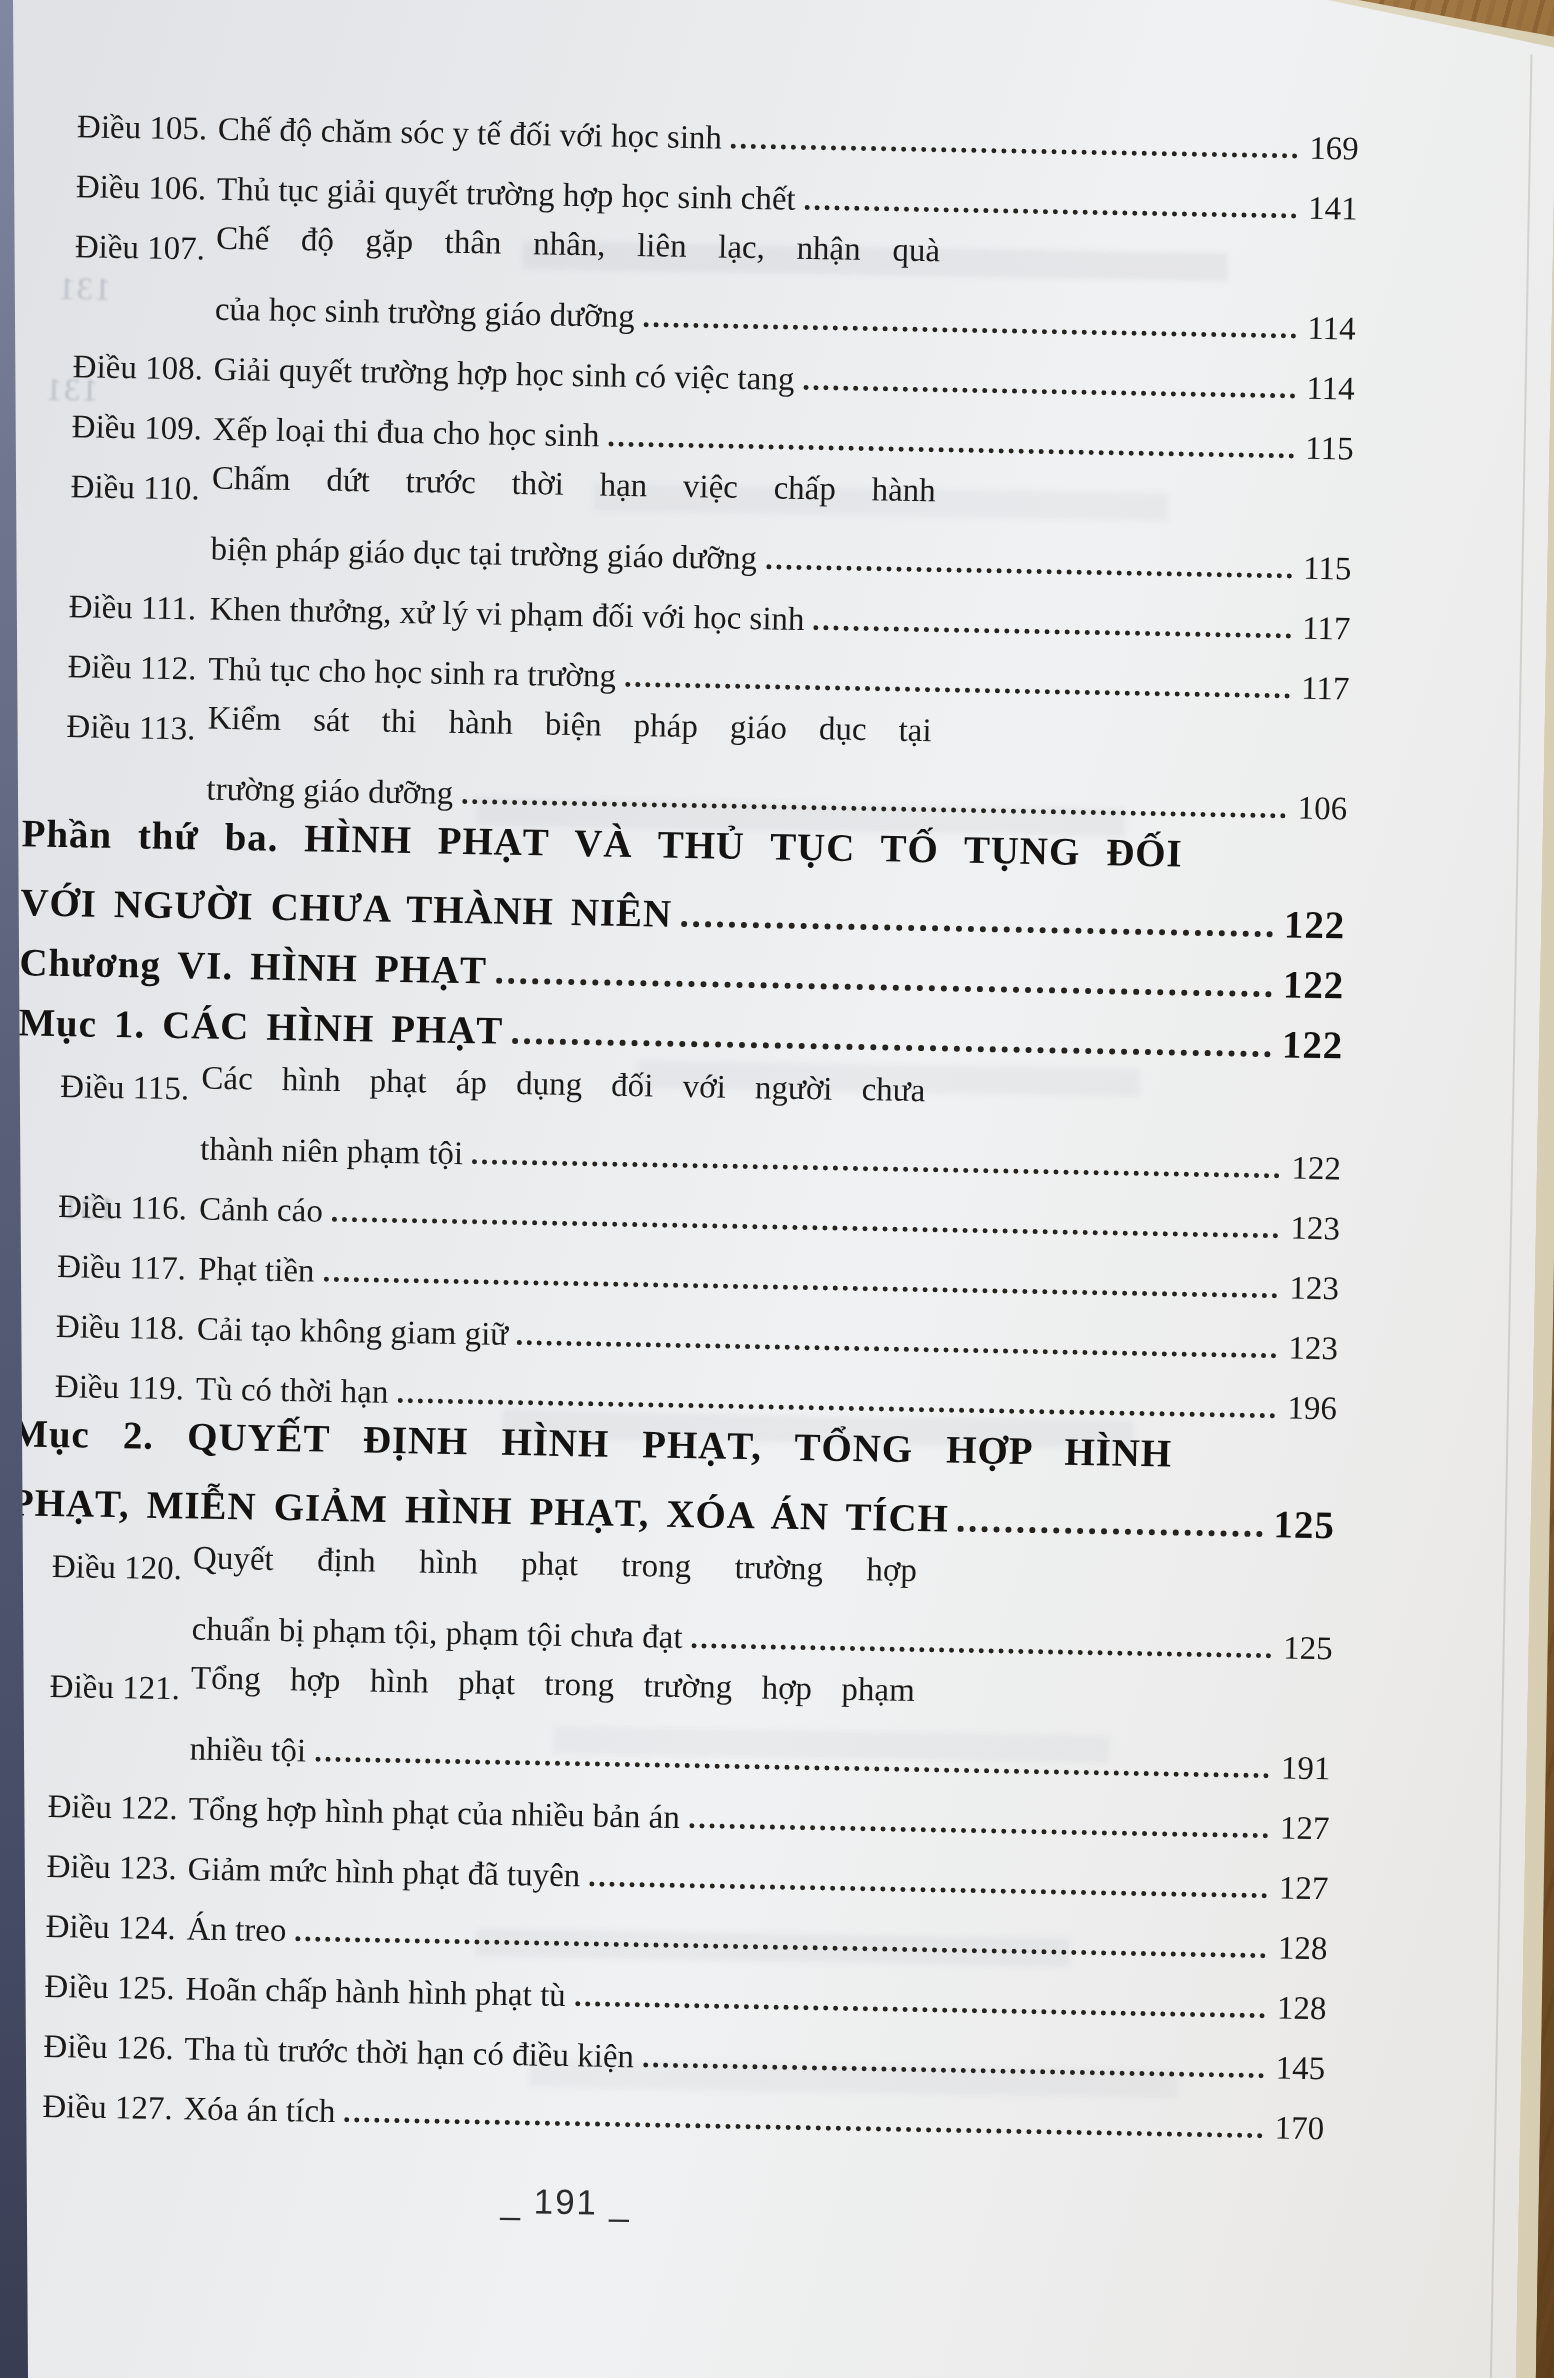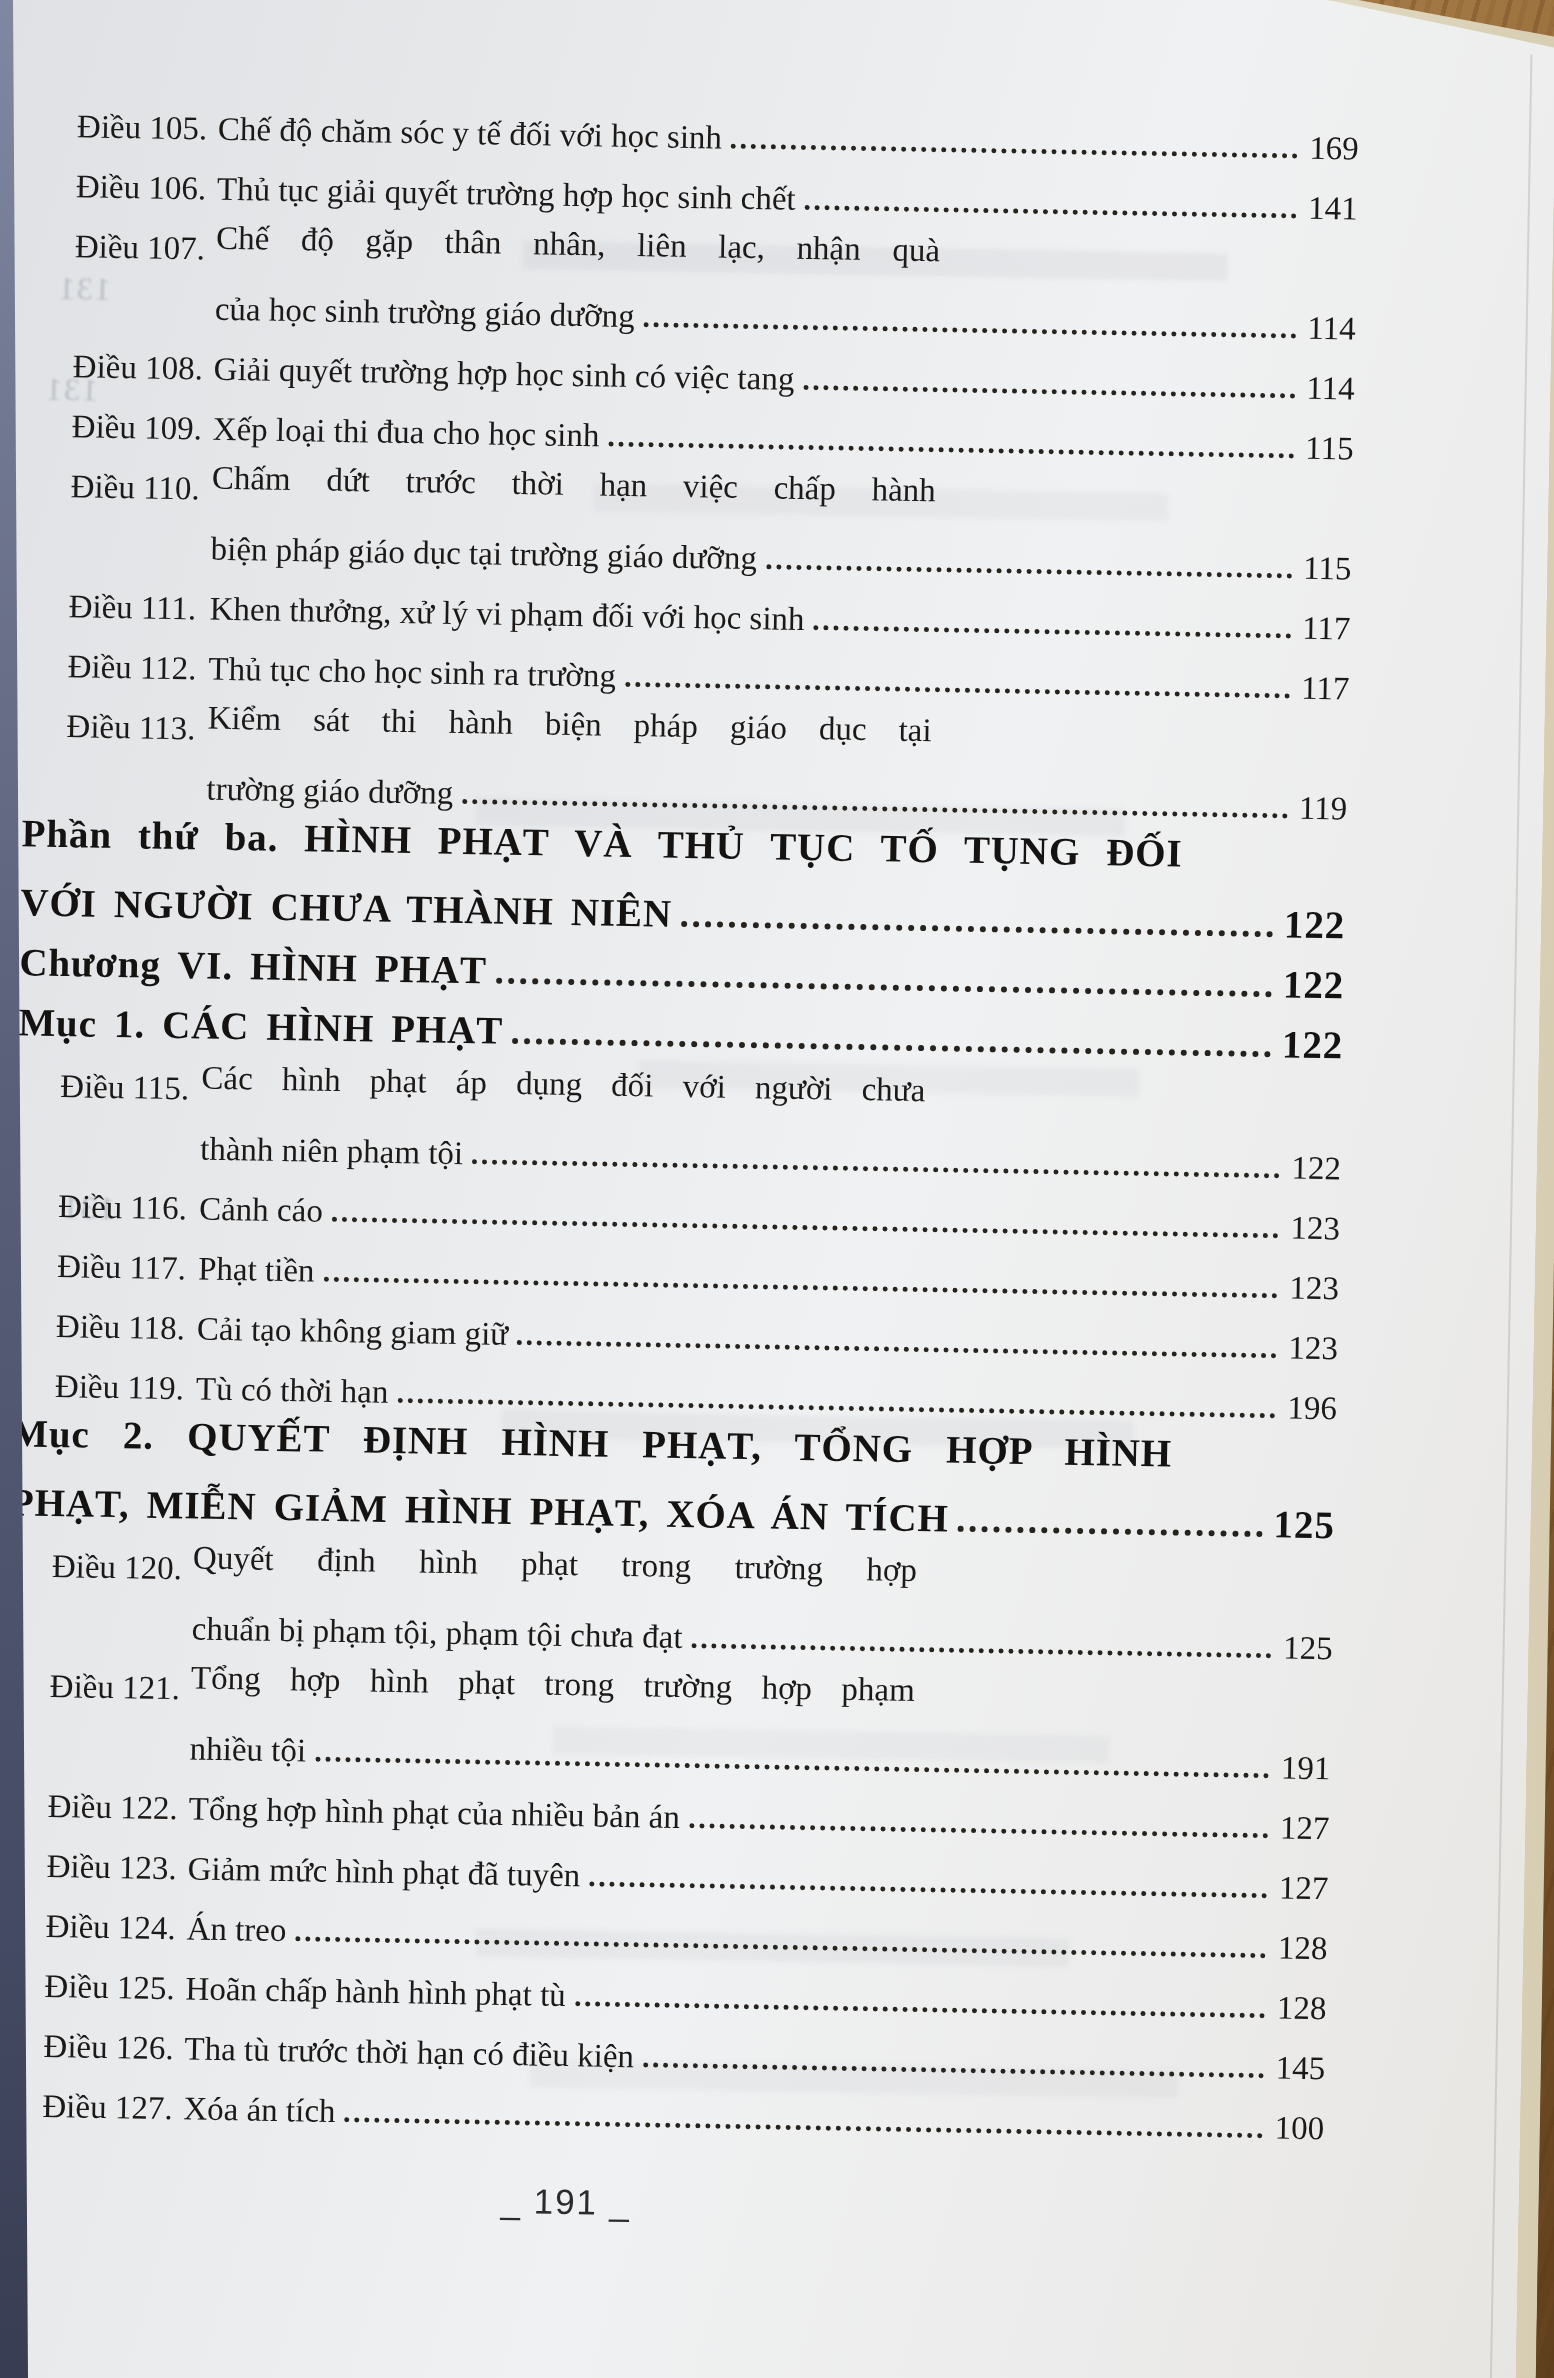--- a/index.html
+++ b/index.html
@@ -156,21 +156,21 @@
           <span class="dots"></span>
           <span class="pg">117</span>
         </div>
         <div class="row">
           <span class="label">Điều 113.</span>
           <div class="jt jw-entry">Kiểm sát thi hành biện pháp giáo dục tại</div>
         </div>
         <div class="row cont">
           <span class="t">trường giáo dưỡng</span>
           <span class="dots"></span>
-          <span class="pg">119</span>
+          <span class="pg">106</span>
         </div>
         <div class="row head">
           <div class="jt jw-head">Phần thứ ba. HÌNH PHẠT VÀ THỦ TỤC TỐ TỤNG ĐỐI</div>
         </div>
         <div class="row head">
           <span class="t">VỚI NGƯỜI CHƯA THÀNH NIÊN</span>
           <span class="dots"></span>
           <span class="pg">122</span>
         </div>
         <div class="row head">
@@ -269,21 +269,21 @@
         <div class="row">
           <span class="label">Điều 126.</span>
           <span class="t">Tha tù trước thời hạn có điều kiện</span>
           <span class="dots"></span>
           <span class="pg">145</span>
         </div>
         <div class="row">
           <span class="label">Điều 127.</span>
           <span class="t">Xóa án tích</span>
           <span class="dots"></span>
-          <span class="pg">100</span>
+          <span class="pg">170</span>
         </div>
       </div>
     <div class="footer">
       <span>_</span>
       <span>191</span>
       <span>_</span>
     </div>
   </div>
 </div>
 

